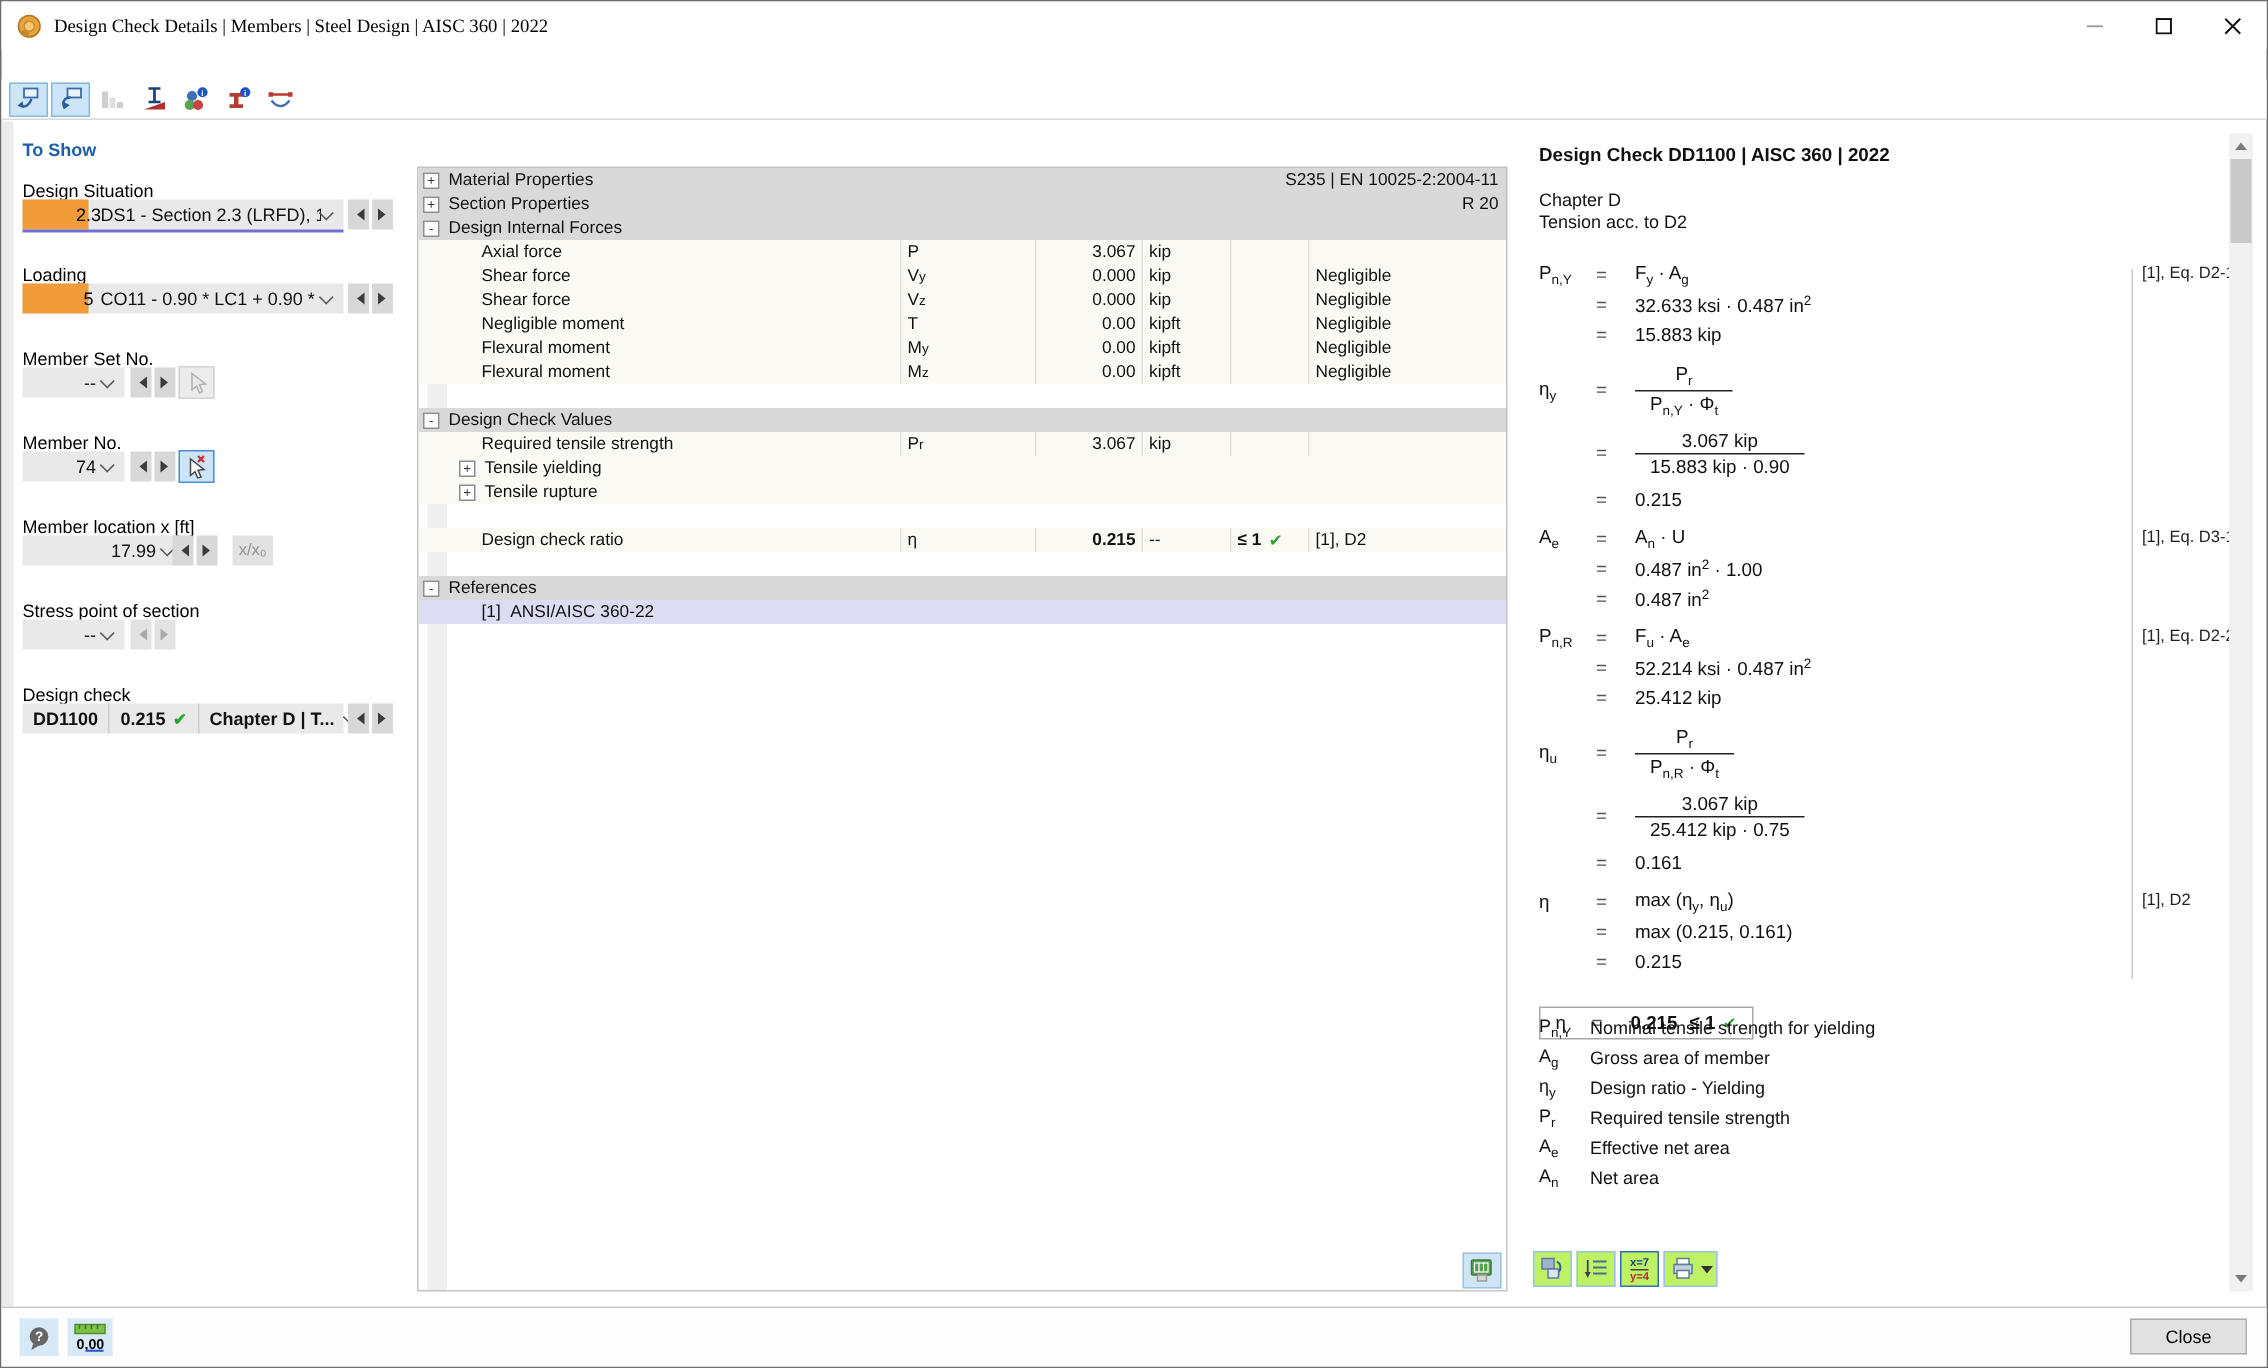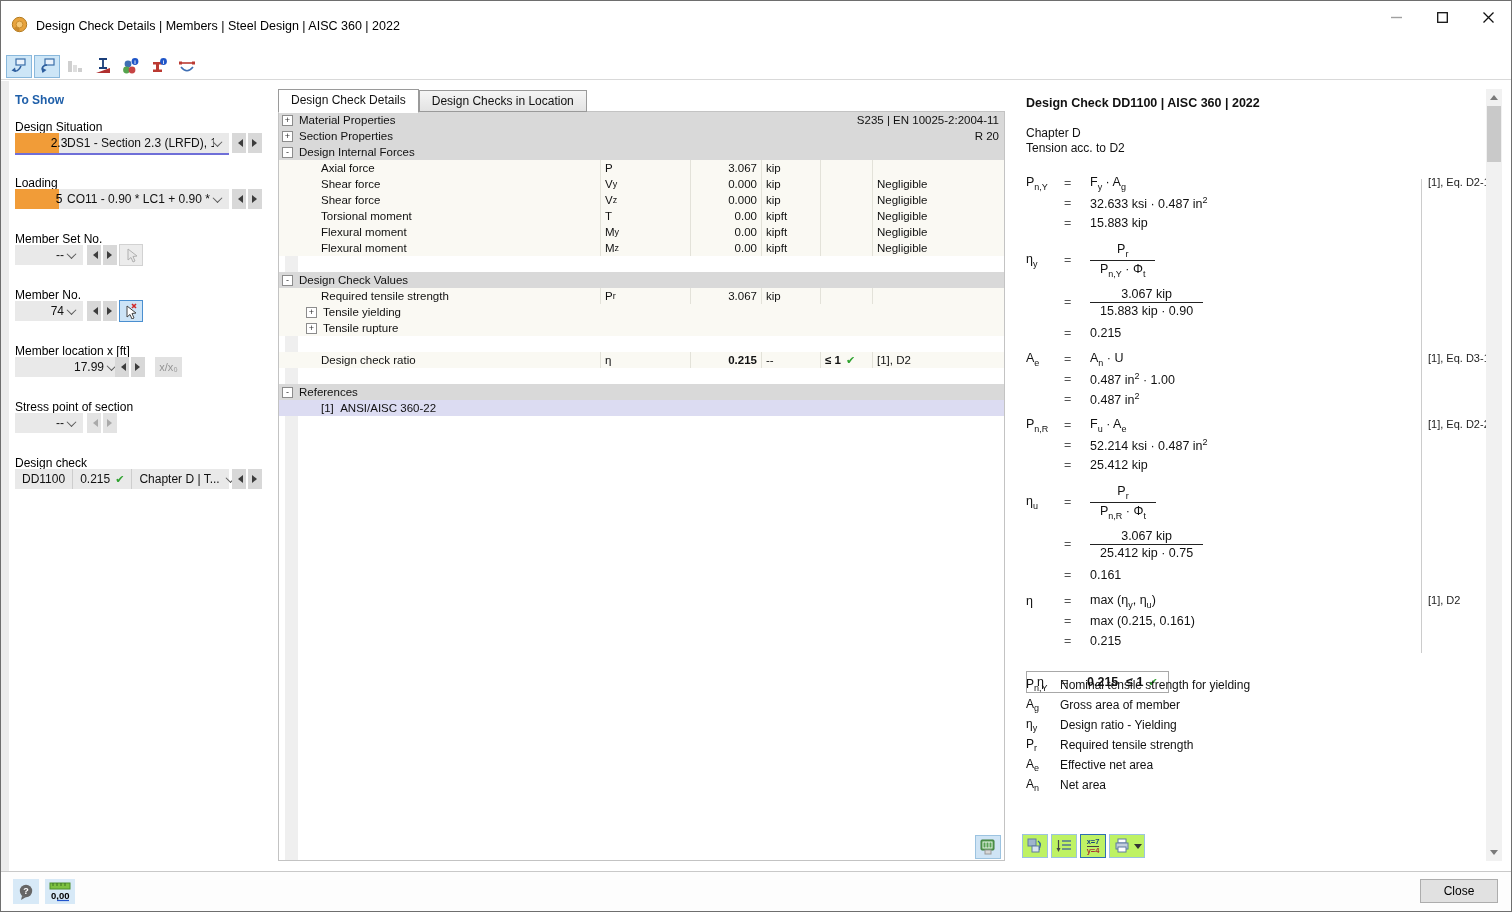--- a/index.html
+++ b/index.html
@@ -2,21 +2,21 @@
 <html><head>
 <meta charset="utf-8">
 <style>
   * { box-sizing: border-box; margin: 0; padding: 0; }
   html,body { width:1512px; height:912px; overflow:hidden; }
   body { font-family:"Liberation Sans",sans-serif; font-size:12px; color:#111; background:#fff; }
 
   .win { position:absolute; inset:0; border:1px solid #6e6e6e; background:#fff; }
 
   
-  .titlebar { position:absolute; left:0; top:0; right:0; height:32px; background:#fff; display:flex; align-items:flex-end; }
+  .titlebar { position:absolute; left:0; top:0; right:0; height:32px; background:#fff; display:flex; align-items:center;font-family:Liberation Serif, serif; }
   .appicon { margin:0 8px 0 10px; width:17px; height:17px; }
   .title { font-size:12.5px; color:#000; }
   .wbtns { margin-left:auto; display:flex; height:32px; }
   .wbtn { width:46px; height:32px; display:flex; align-items:center; justify-content:center; }
 
   
   .menubar { position:absolute; left:0; top:32px; right:0; height:20px; display:flex; align-items:center; padding-left:10px; gap:22px; background:#fff; }
   .menu-item { cursor:default; }
   .toolbar { position:absolute; left:0; top:52px; right:0; height:27px; display:flex; align-items:center; padding-left:5px; gap:2px; border-bottom:1px solid #d9d9d9; background:#fff; }
   .tbtn { width:26px; height:23px; display:flex; align-items:center; justify-content:center; border:1px solid transparent; }
@@ -35,21 +35,21 @@
   .chev { width:7px; height:7px; border-right:1.5px solid #5a5a5a; border-bottom:1.5px solid #5a5a5a; transform:rotate(45deg) translate(-1px,-1px); margin:0 8px 0 auto; flex:none; }
   .focusline { position:absolute; left:0; right:0; bottom:-2px; height:2px; background:#6f6fd8; }
   .navbtn { position:absolute; width:14px; height:20px; background:#d8d8d8; display:flex; align-items:center; justify-content:center; }
   .navbtn.dis { background:#e3e3e3; }
   .arr-l { width:0; height:0; border:4px solid transparent; border-right:5px solid #3c3c3c; margin-right:2px; }
   .arr-r { width:0; height:0; border:4px solid transparent; border-left:5px solid #3c3c3c; margin-left:2px; }
   .dis .arr-l { border-right-color:#a9a9a9; } .dis .arr-r { border-left-color:#a9a9a9; }
   .pickbtn { position:absolute; width:24px; height:22px; display:flex; align-items:center; justify-content:center; background:#ececec; border:1px solid #d2d2d2; }
   .pickbtn.active { background:#cde4f7; border-color:#4a8fd0; }
   .auxbtn { position:absolute; width:27px; height:20px; background:#e2e2e2; color:#949494; font-size:11px; display:flex; align-items:center; justify-content:center; }
-  .seg { height:100%; display:flex; align-items:center; padding:0 7px; border-right:1px solid #cdcdcd; white-space:nowrap; }
+  .seg { height:100%; display:flex; align-items:center; padding:0 7px; border-right:1px solid #cdcdcd; white-space:nowrap;font-weight:bold; }
   .seg:last-of-type { border-right:none; }
   .green-chk { color:#2ea22e; font-size:11px; margin-left:5px; }
 
   
   .tabbar { position:absolute; left:277px; top:88px; height:23px; display:flex; z-index:3; }
   .tab { height:22px; line-height:20px; padding:0 12px; border:1px solid #9a9a9a; background:linear-gradient(#f5f5f5,#e3e3e3); margin-top:1px; font-size:12px; }
   .tab.active { height:24px; margin-top:0; background:#fff; border-bottom:1px solid #fff; position:relative; z-index:4; }
   .grid { position:absolute; left:277px; top:110px; width:727px; height:750px; border:1px solid #c3c3c3; background:#fff; font-size:11.5px; overflow:hidden; }
   .gutter { position:absolute; left:6px; top:0; bottom:0; width:13px; background:#efefef; }
   .grow { position:relative; height:16px; display:flex; align-items:center; }
@@ -308,24 +308,20 @@
       <span class="chev"></span>
     </div>
     <div class="navbtn" style="left:217px;top:388px">
         <span class="arr-l"></span>
       </div>
     <div class="navbtn" style="left:233px;top:388px">
         <span class="arr-r"></span>
       </div>
   </div>
 
-  <div class="tabbar">
-    <div class="tab active">Design Check Details</div>
-    <div class="tab">Design Checks in Location</div>
-  </div>
 
   <div class="grid">
     <div class="gutter"></div>
     <div>
         <div class="grow section">
           <span class="exp">+</span>
           <span class="glabel">Material Properties</span>
           <span class="gright">S235 | EN 10025-2:2004-11</span>
         </div>
         <div class="grow section">
@@ -356,21 +352,21 @@
         </div>
         <div class="grow data">
           <span class="c c-label">Shear force</span>
           <span class="c c-sym">V<sub>z</sub></span>
           <span class="c c-val">0.000</span>
           <span class="c c-unit">kip</span>
           <span class="c c-lim"></span>
           <span class="c c-com">Negligible</span>
         </div>
         <div class="grow data">
-          <span class="c c-label">Torsional moment</span>
+          <span class="c c-label">Negligible moment</span>
           <span class="c c-sym">T</span>
           <span class="c c-val">0.00</span>
           <span class="c c-unit">kipft</span>
           <span class="c c-lim"></span>
           <span class="c c-com">Negligible</span>
         </div>
         <div class="grow data">
           <span class="c c-label">Flexural moment</span>
           <span class="c c-sym">M<sub>y</sub></span>
           <span class="c c-val">0.00</span>

